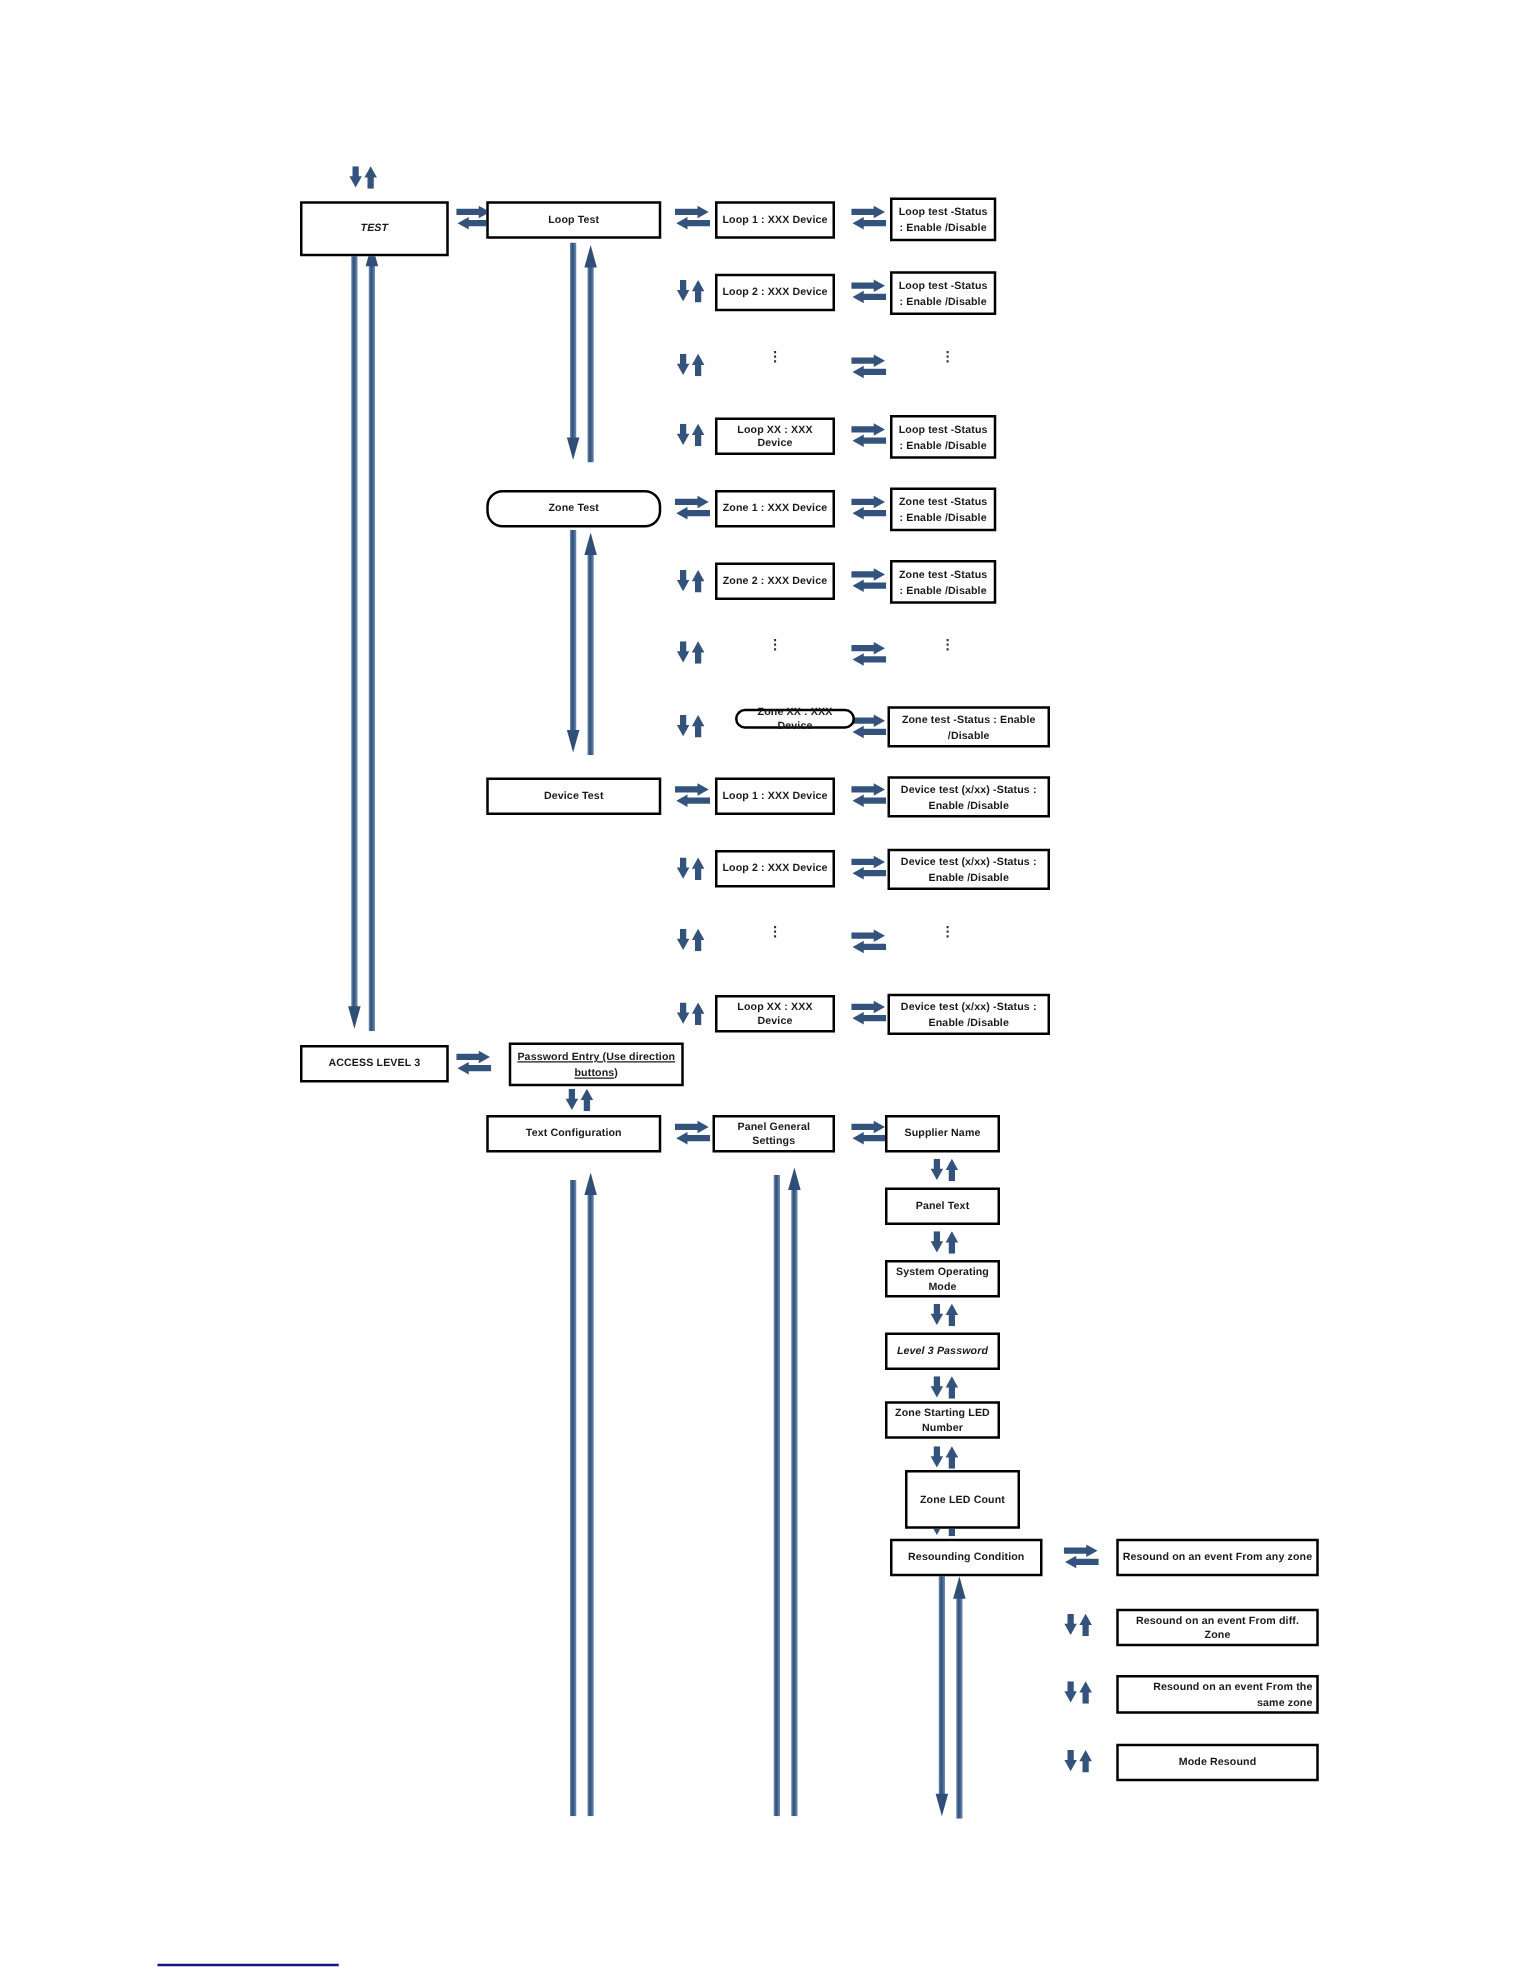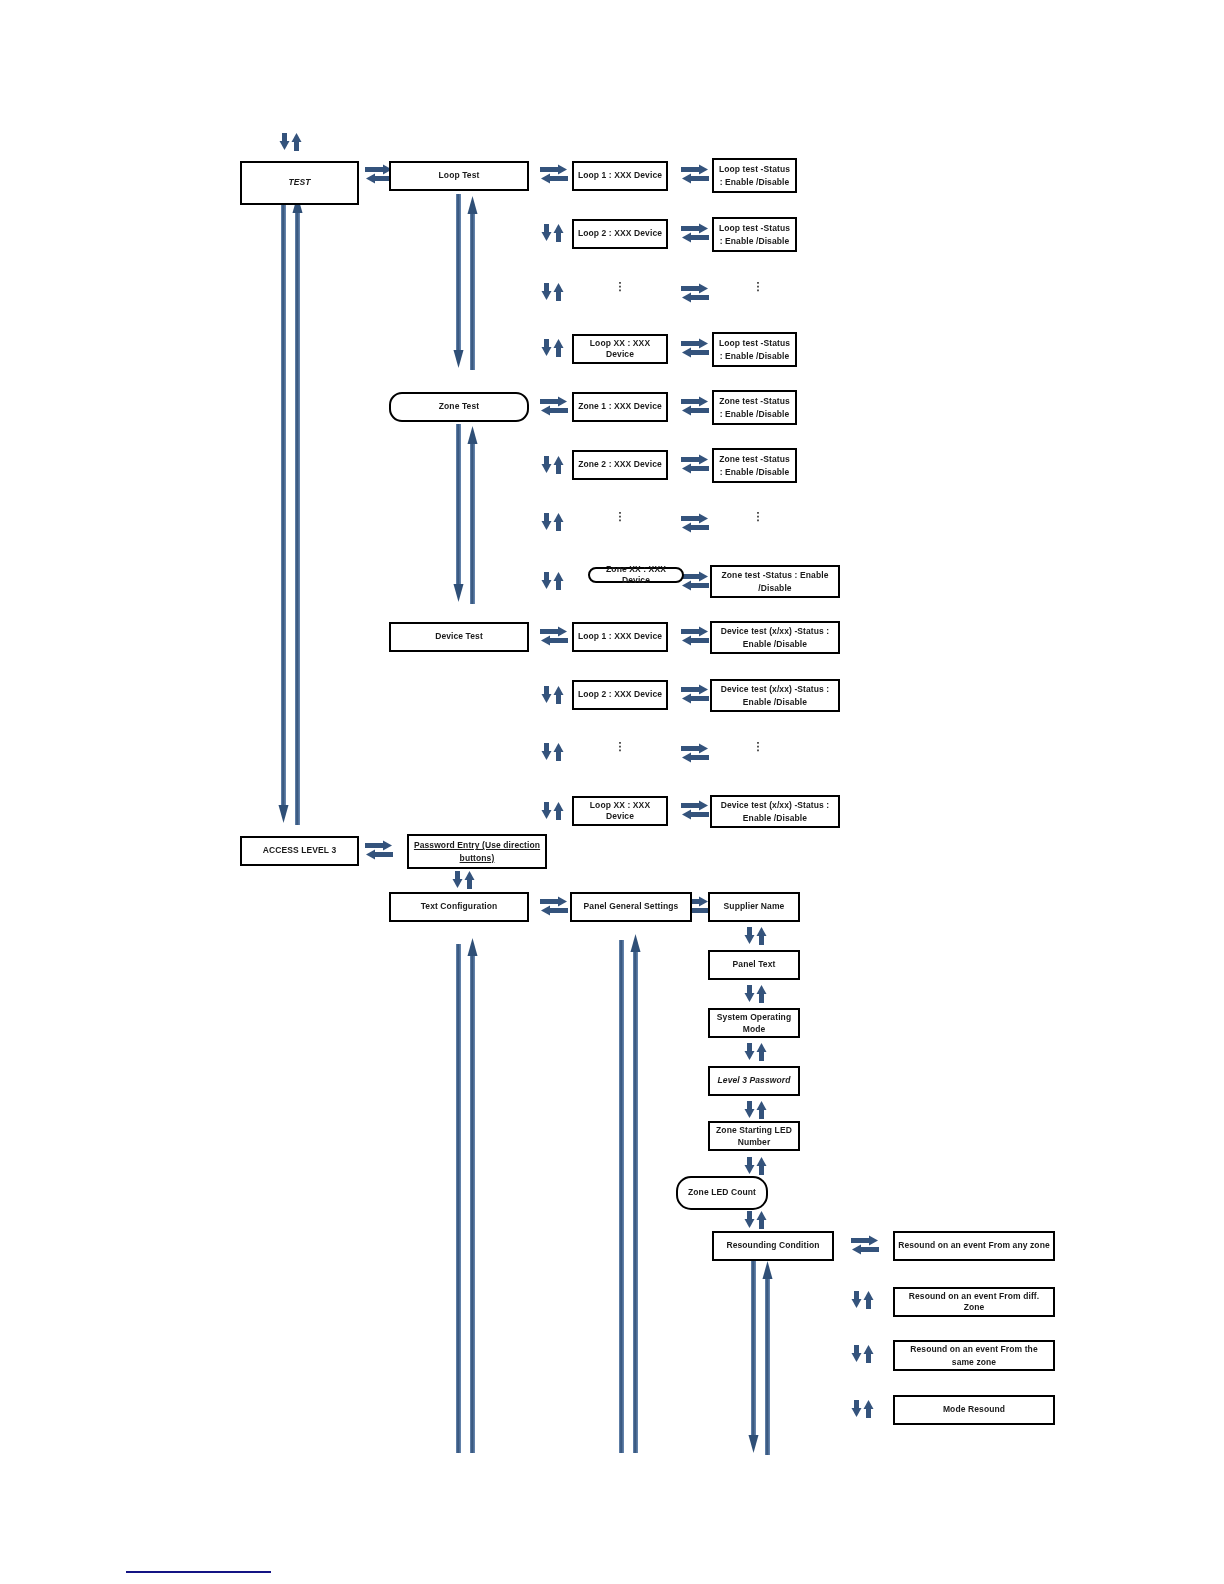--- a/index.html
+++ b/index.html
@@ -509,30 +509,30 @@
   <div class="box" style="left:572px; top:680px; width:96px; height:30px;">Loop 2 : XXX Device</div>
   <div class="box two-line" style="left:710px; top:679px; width:130px; height:33px;">Device test (x/xx) -Status : Enable /Disable</div>
 
   <div class="box" style="left:572px; top:796px; width:96px; height:30px;">Loop XX : XXX Device</div>
   <div class="box two-line" style="left:710px; top:795px; width:130px; height:33px;">Device test (x/xx) -Status : Enable /Disable</div>
 
   <div class="box" style="left:240px; top:836px; width:119px; height:30px;">ACCESS LEVEL 3</div>
   <div class="box two-line" style="left:407px; top:834px; width:140px; height:35px;text-decoration:underline;">Password Entry (Use direction buttons)</div>
 
   <div class="box" style="left:389px; top:892px; width:140px; height:30px;">Text Configuration</div>
-  <div class="box" style="left:570px; top:892px; width:122px; height:30px;">Panel General Settings</div>
+  <div class="box" style="left:570px; top:892px; width:98px; height:30px;">Panel General Settings</div>
   <div class="box" style="left:708px; top:892px; width:92px; height:30px;">Supplier Name</div>
 
   <div class="box" style="left:708px; top:950px; width:92px; height:30px;">Panel Text</div>
   <div class="box two-line" style="left:708px; top:1008px; width:92px; height:30px;">System Operating Mode</div>
   <div class="box" style="left:708px; top:1066px; width:92px; height:30px;font-style:italic;">Level 3 Password</div>
   <div class="box two-line" style="left:708px; top:1121px; width:92px; height:30px;">Zone Starting LED Number</div>
-  <div class="box" style="left:676px; top:1176px; width:92px; height:34px;border-radius:15px;">Zone LED Count</div>
+  <div class="box" style="left:724px; top:1176px; width:92px; height:47px;">Zone LED Count</div>
   <div class="box" style="left:712px; top:1231px; width:122px; height:30px;">Resounding Condition</div>
 
   <div class="box" style="left:893px; top:1231px; width:162px; height:30px;">Resound on an event From any zone</div>
   <div class="box" style="left:893px; top:1287px; width:162px; height:30px;">Resound on an event From diff. Zone</div>
-  <div class="box two-line" style="left:893px; top:1340px; width:162px; height:31px;">Resound on an event From the same zone</div>
+  <div class="box two-line" style="left:893px; top:1340px; width:162px; height:31px;text-align:right;">Resound on an event From the same zone</div>
   <div class="box" style="left:893px; top:1395px; width:162px; height:30px;">Mode Resound</div>
 
   <div class="footer-rule" style="left:126px; top:1571px; width:145px;"></div>
 
 </div>
 
 </body></html>

